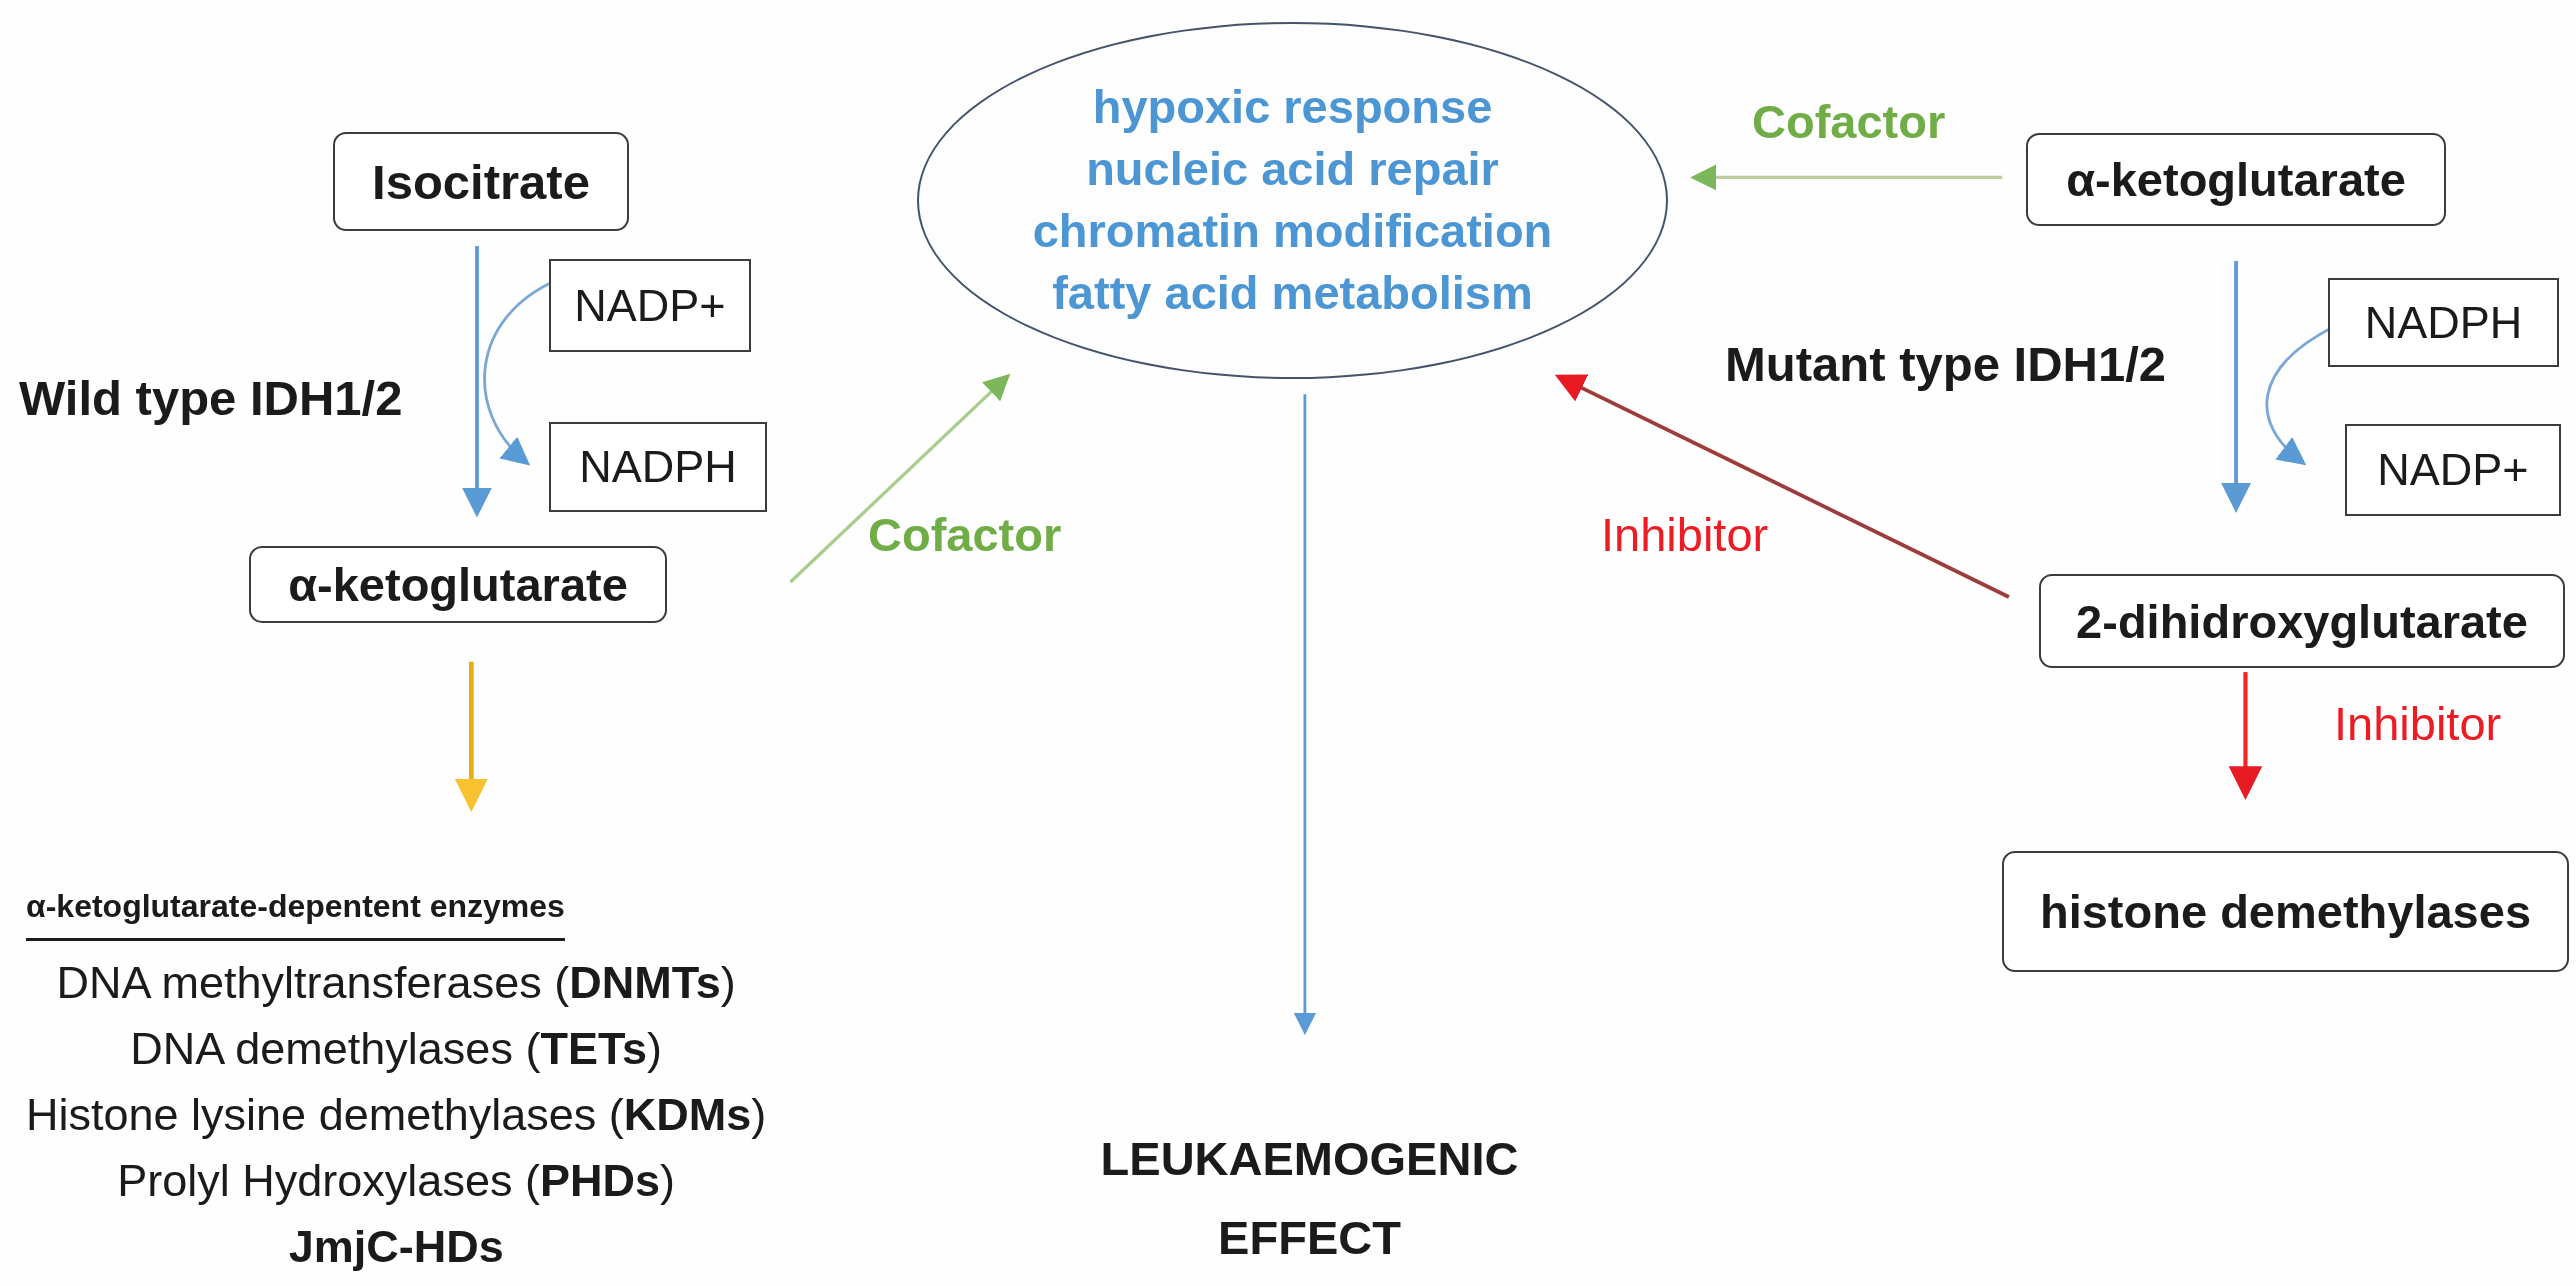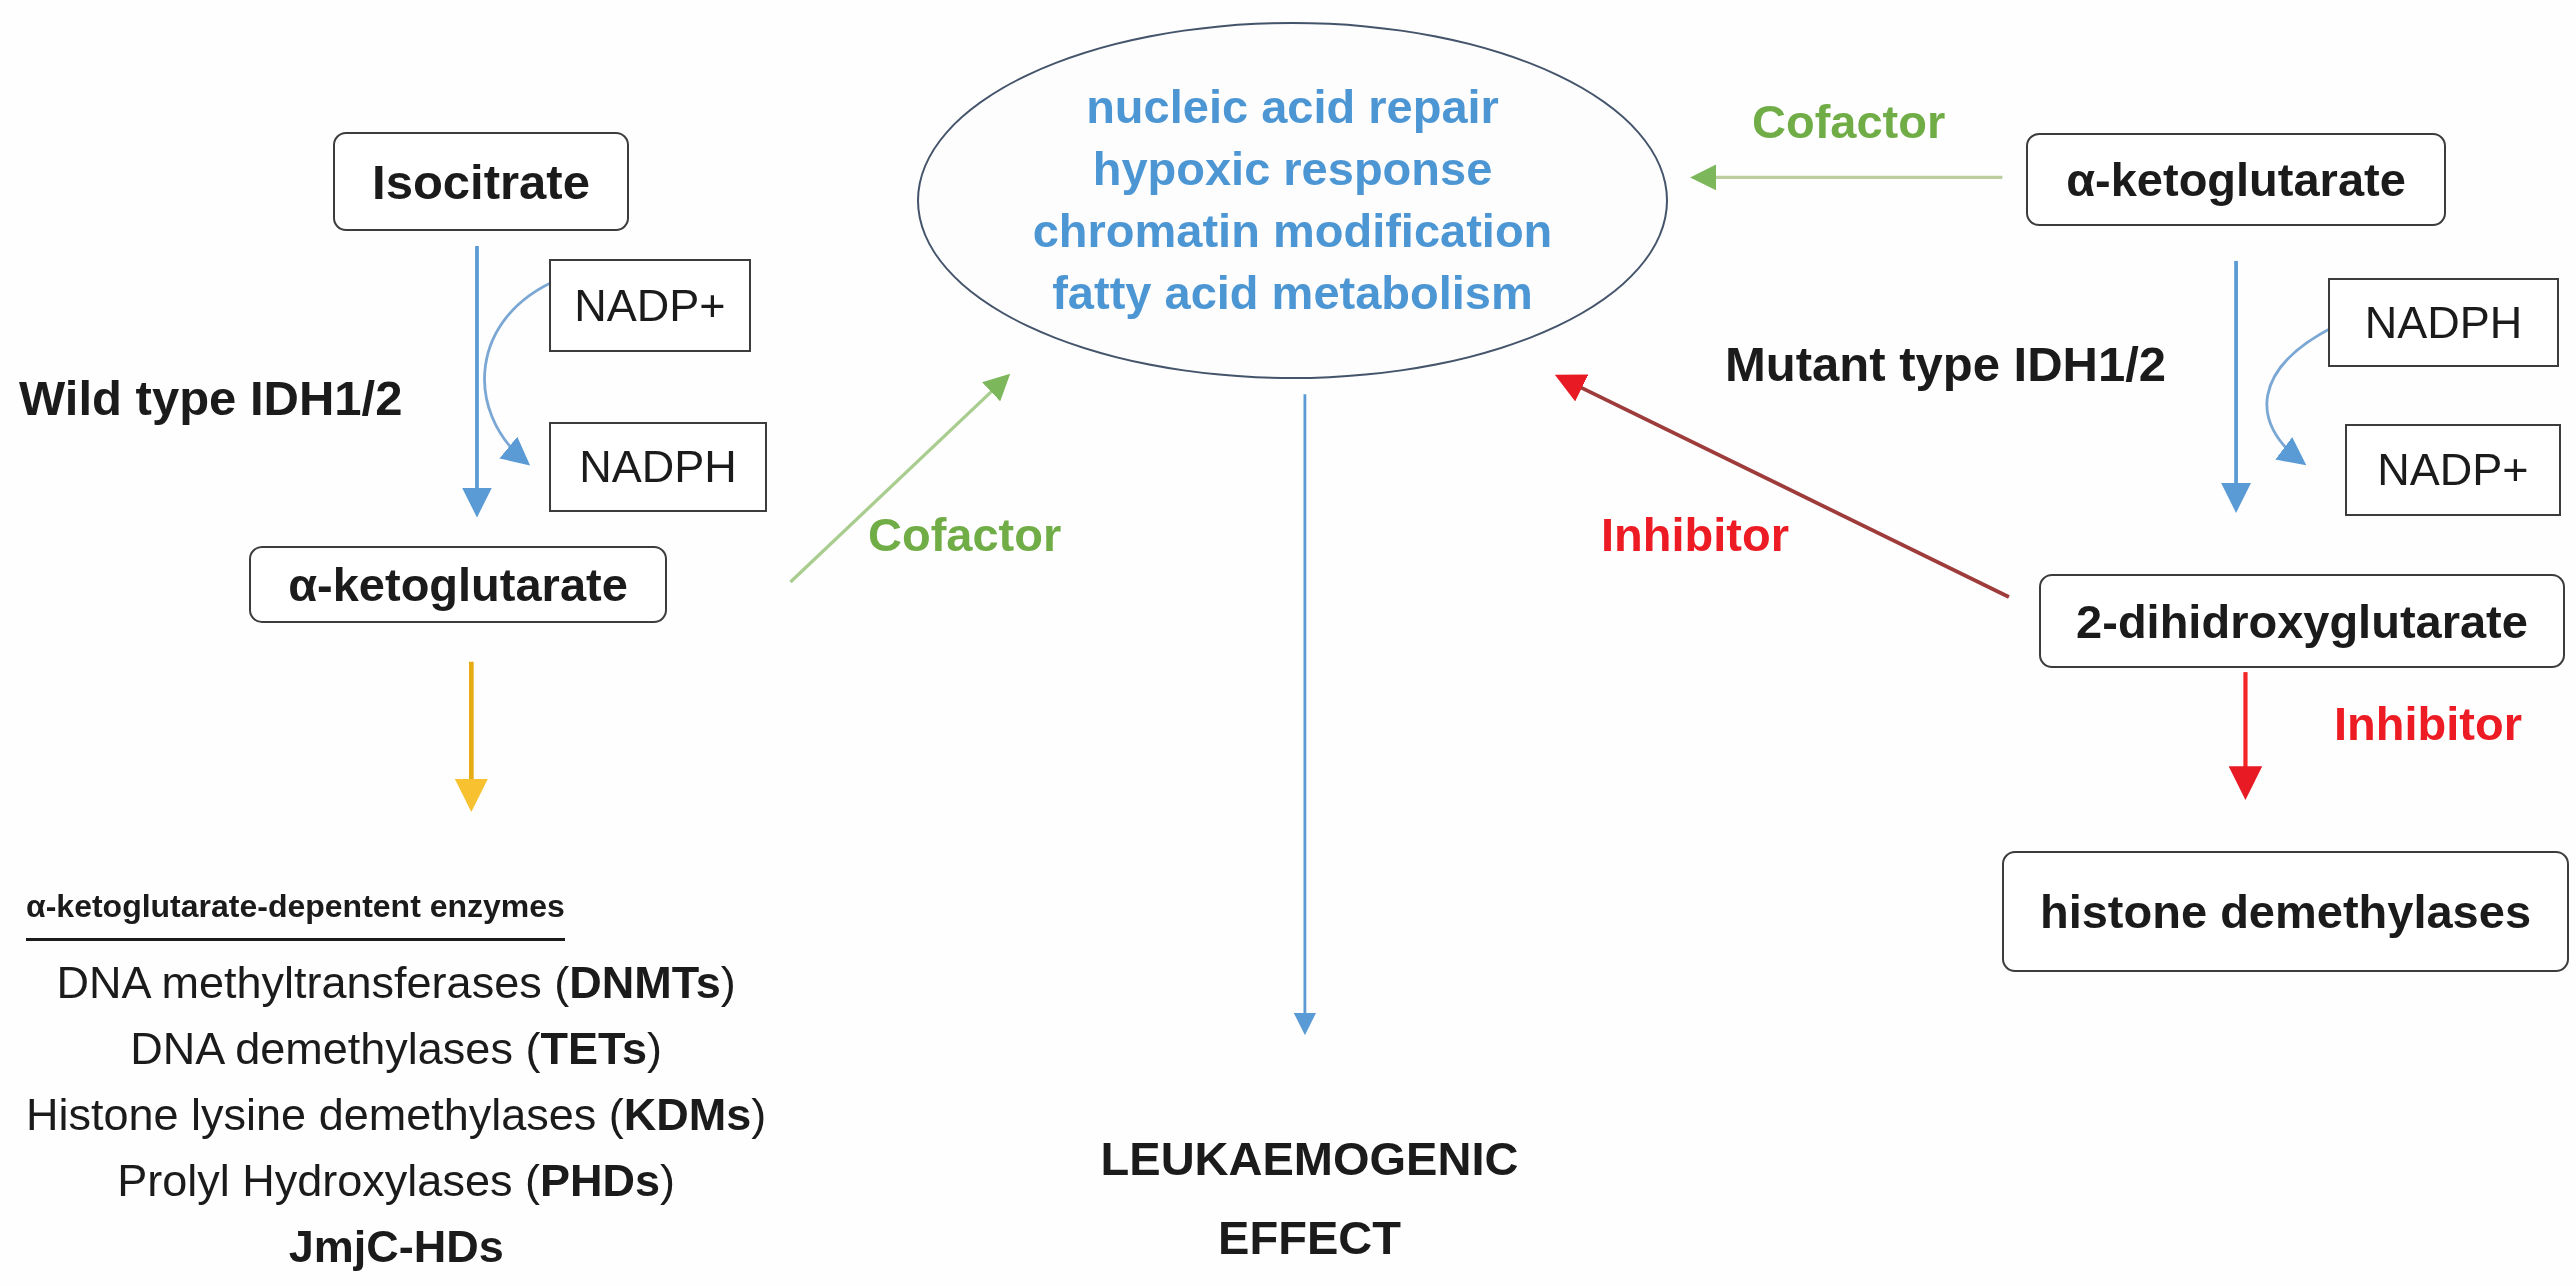--- a/index.html
+++ b/index.html
@@ -30,21 +30,21 @@
   .bold { font-weight: 700; border-radius: 13px; }
   .f52 { font-size: 49px; }
   .f50 { font-size: 47px; }
   .f48 { font-size: 45px; }
   .label {
     position: absolute;
     white-space: nowrap;
     line-height: 1.1;
   }
   .green-label { color: #70ad47; font-weight: 700; font-size: 47px; }
-  .red-label { color: #ed1c24; font-weight: 700; font-size: 47px; }
+  .red-label { color: #ed1c24; font-weight: 400; font-size: 47px; }
   #hub-ellipse {
     position: absolute;
     left: 917px; top: 21.6px;
     width: 751px; height: 357px;
     border: 2.8px solid #44546a;
     border-radius: 50%;
     background: #fdfdfe;
     display: flex;
     flex-direction: column;
     align-items: center;
@@ -129,22 +129,22 @@
     <line x1="842" y1="620" x2="1072" y2="402" stroke="#a9cd8e" stroke-width="3.5" marker-end="url(#mGreen)"></line>
     <line x1="1390" y1="420" x2="1390" y2="1098" stroke="#5b9bd5" stroke-width="3" marker-end="url(#mBlue)"></line>
     <line x1="2133" y1="189" x2="1806" y2="189" stroke="#bccda0" stroke-width="3.5" marker-end="url(#mGreen)"></line>
     <line x1="2382" y1="278" x2="2382" y2="540" stroke="#5b9bd5" stroke-width="4" marker-end="url(#mBlue)"></line>
     <path d="M 2486 348 C 2400 392, 2396 450, 2452 492" fill="none" stroke="#7ba7d4" stroke-width="3" marker-end="url(#mBlueArc)"></path>
     <line x1="2140" y1="636" x2="1662" y2="402" stroke="#9e3b3b" stroke-width="4" marker-end="url(#mRed)"></line>
     <line x1="2392" y1="716" x2="2392" y2="845" stroke="#f42525" stroke-width="4.5" marker-end="url(#mRed)"></line>
   </svg>
 
   <div id="hub-ellipse">
+    <div class="hub-line">hypoxic response</div>
     <div class="hub-line">nucleic acid repair</div>
-    <div class="hub-line">hypoxic response</div>
     <div class="hub-line">chromatin modification</div>
     <div class="hub-line">fatty acid metabolism</div>
   </div>
 
   <div class="box bold f52" style="left:333px; top:132px; width:296px; height:99px;">Isocitrate</div>
 
   <div class="box f48" style="left:549px; top:259px; width:202px; height:93px;">NADP+</div>
 
   <div class="box f48" style="left:549px; top:422px; width:218px; height:90px;">NADPH</div>
 

